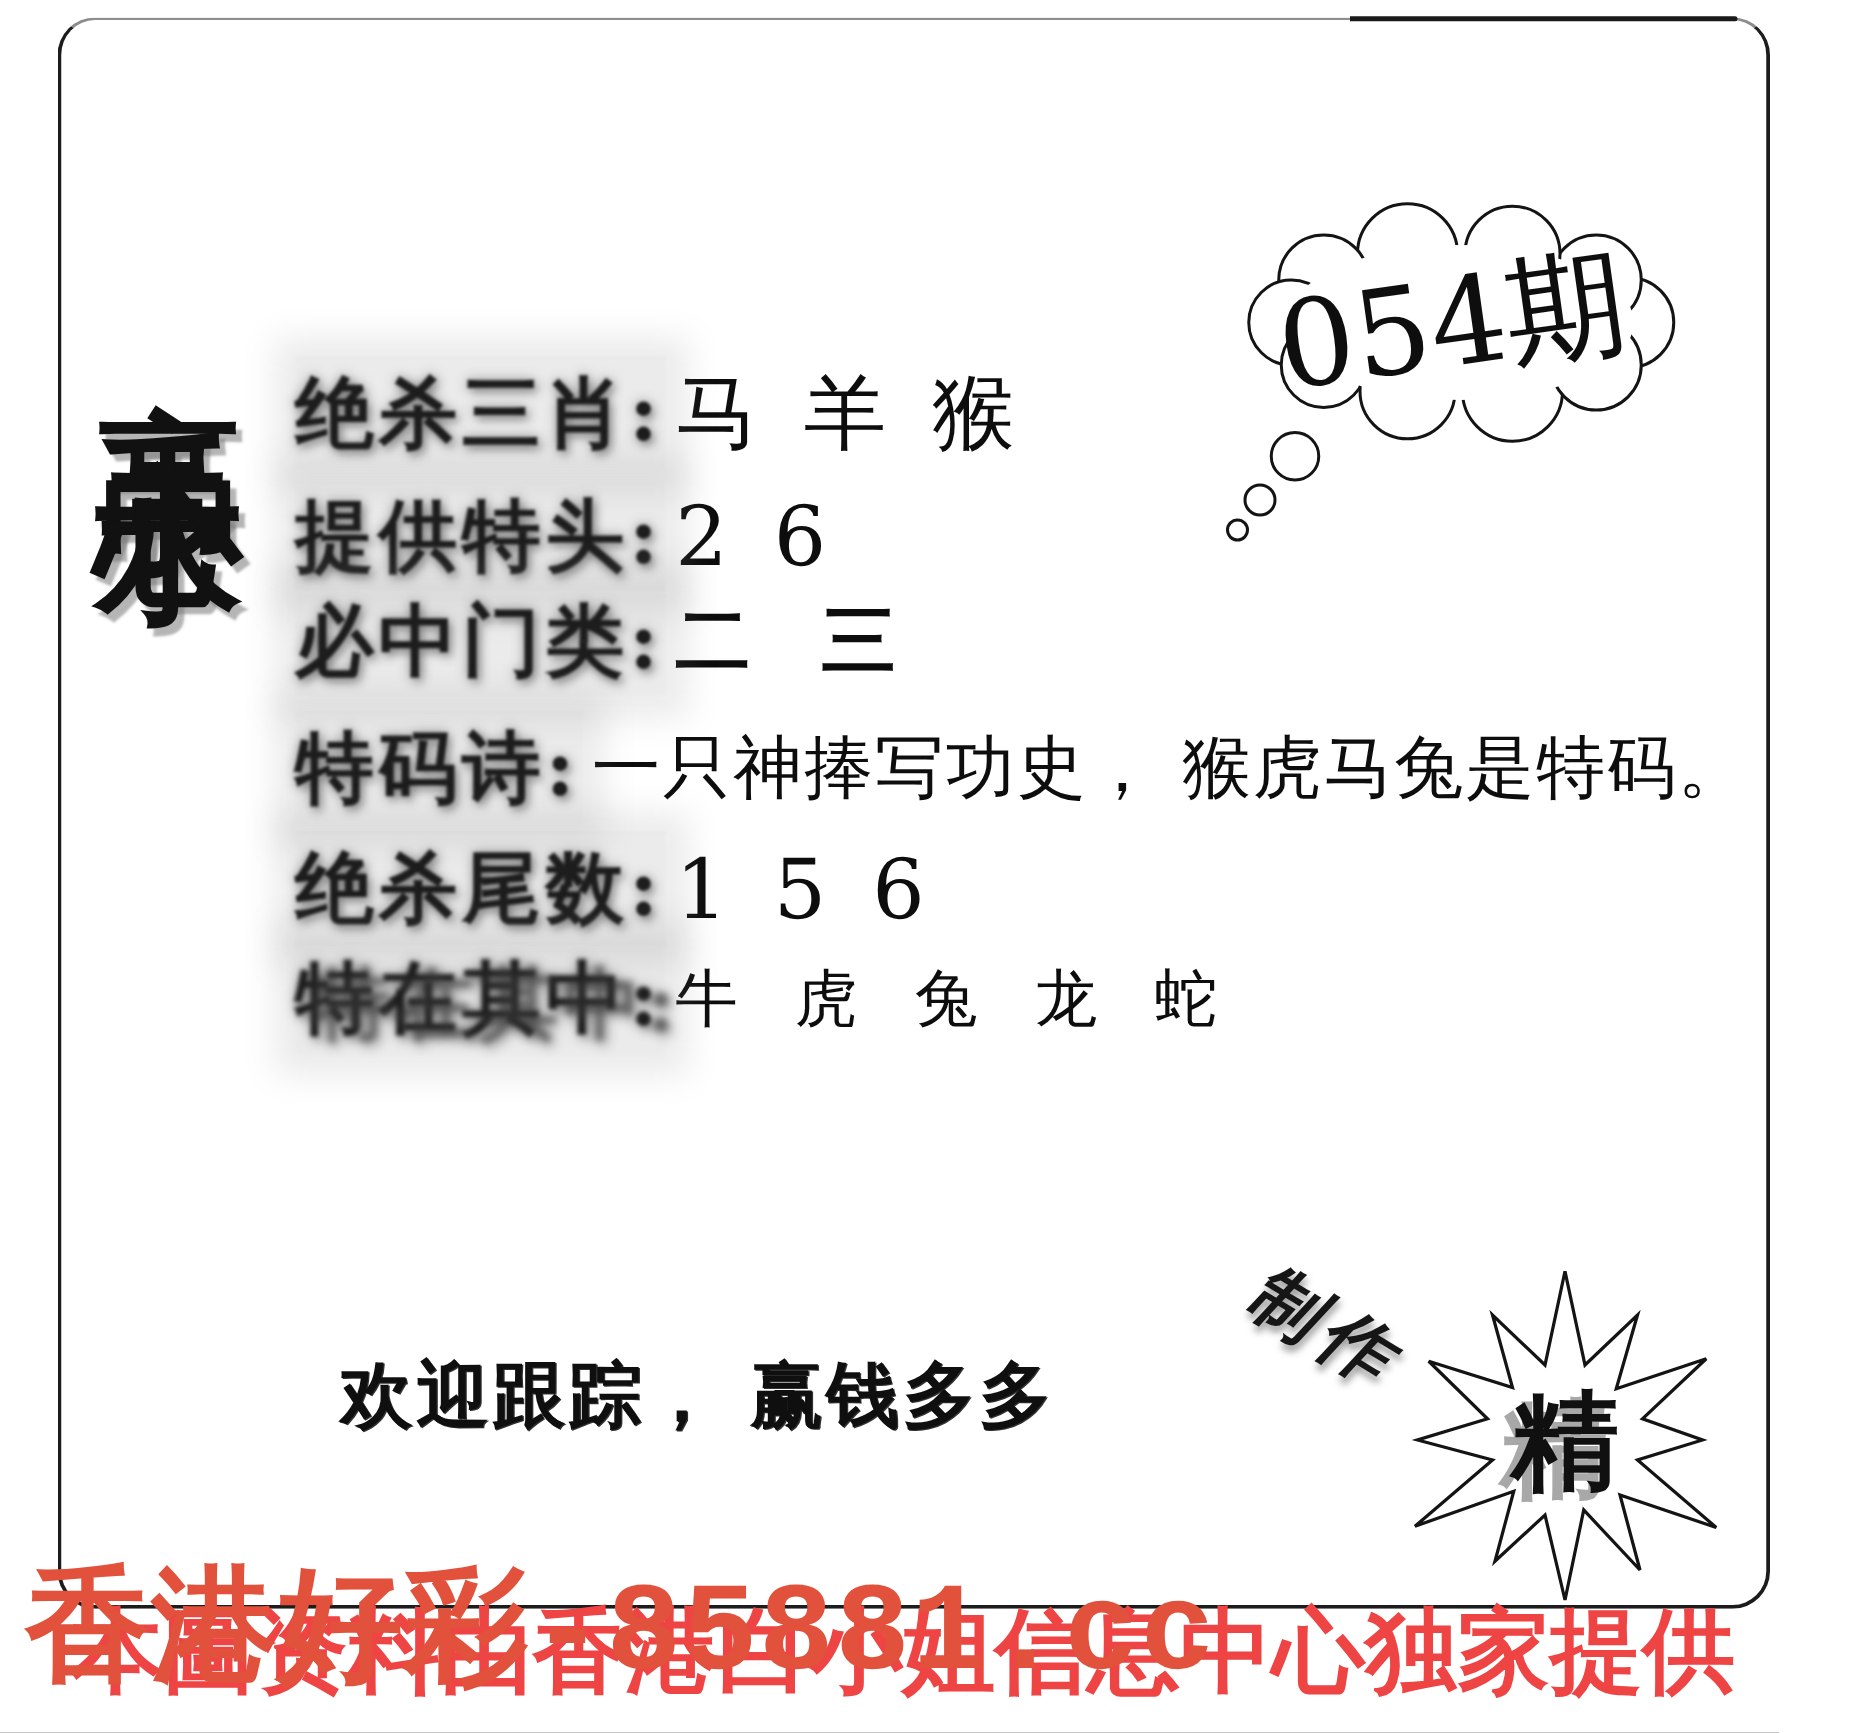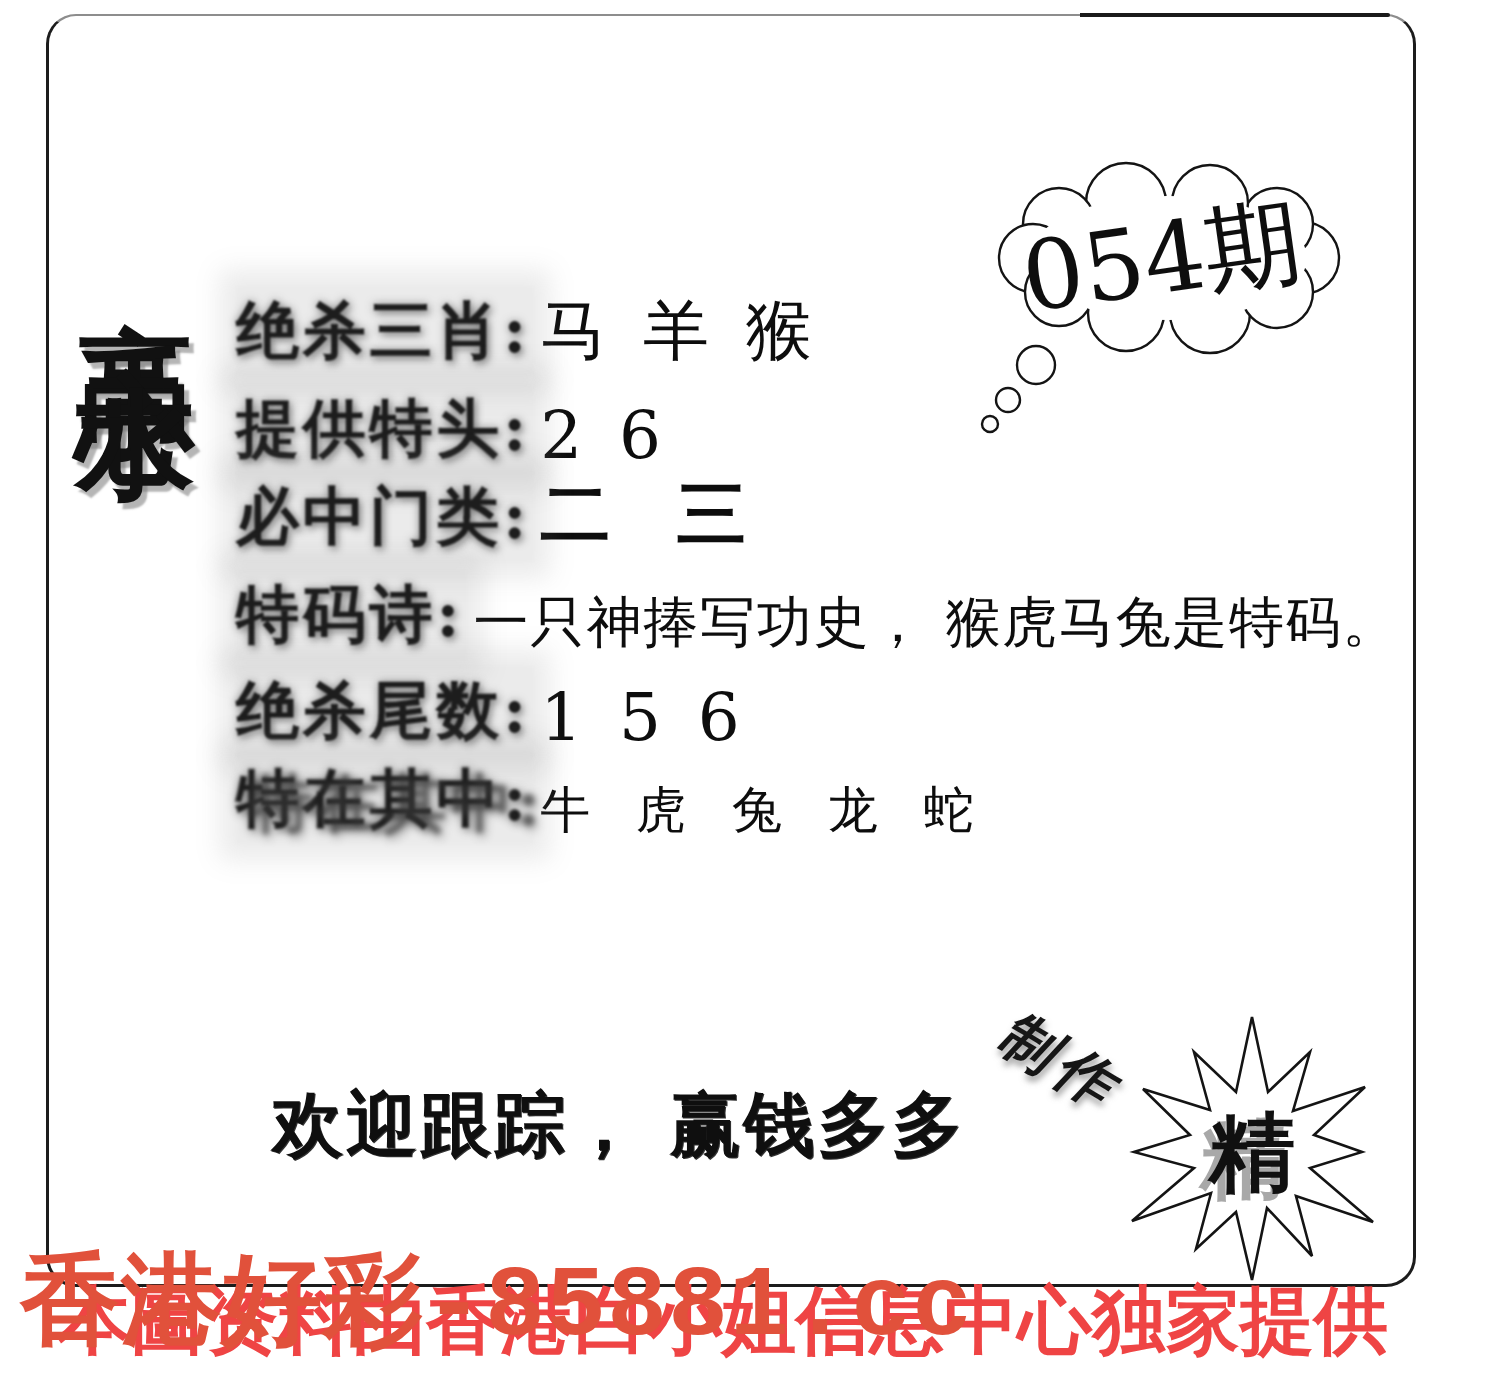--- a/index.html
+++ b/index.html
@@ -28,21 +28,21 @@
     position:absolute;left:66px;top:224px;height:600px;
     writing-mode:vertical-rl;text-orientation:upright;
     font-size:118px;font-weight:bold;
     letter-spacing:22px;line-height:1.2;
     color:#111;
     text-shadow:5px 6px 2px rgba(120,120,120,.55);
   }
   
   .row{
     position:absolute;left:236px;
-    display:flex;align-items:flex-end;
+    display:flex;align-items:center;
     white-space:nowrap;
   }
   .row-label{
     font-size:63px;font-weight:600;color:#1d1d1d;
     letter-spacing:.06em;
     filter:blur(1.1px);
     text-shadow:0 0 9px rgba(70,70,70,.55),3px 4px 7px rgba(90,90,90,.5);
     background:rgba(128,128,128,.16);
     box-shadow:0 0 24px 16px rgba(128,128,128,.16);
     padding:2px 4px 2px 0;
@@ -50,34 +50,34 @@
   .row-value{
     font-size:66px;color:#0d0d0d;letter-spacing:.12em;
     margin-left:6px;
   }
   .row1{top:286px}
   .row2{top:384px}
   .row3{top:468px}
   .row4{top:570px}
   .row5{top:666px}
   .row6{top:754px}
-  .row3 .row-value{font-size:70px;letter-spacing:.3em;font-weight:600;}
+  .row3 .row-value{font-size:60px;letter-spacing:.3em;font-weight:600;}
   .row4 .row-value{font-size:55px;letter-spacing:.03em;}
   .row6 .row-value{font-size:50px;letter-spacing:.3em;}
   .row6 .row-label{position:relative;filter:blur(1.8px);}
   .label-ghost{
     position:absolute;left:14px;top:7px;
     filter:blur(2.5px);opacity:.75;color:#333;
     pointer-events:none;
   }
   
   .slogan{
     position:absolute;left:272px;top:1078px;
     font-family:"DejaVu Sans","Liberation Sans",sans-serif;
-    font-size:71px;font-weight:900;letter-spacing:3px;
+    font-size:58px;font-weight:900;letter-spacing:3px;
     color:#0f0f0f;white-space:nowrap;
     text-shadow:1px 1px 0 #333;
   }
   
   .bubble-svg{position:absolute;left:968px;top:160px;}
   .bubble-text{
     font-family:"DejaVu Serif","Liberation Serif",serif;
     font-size:96px;fill:#0e0e0e;font-weight:500;
   }
   

